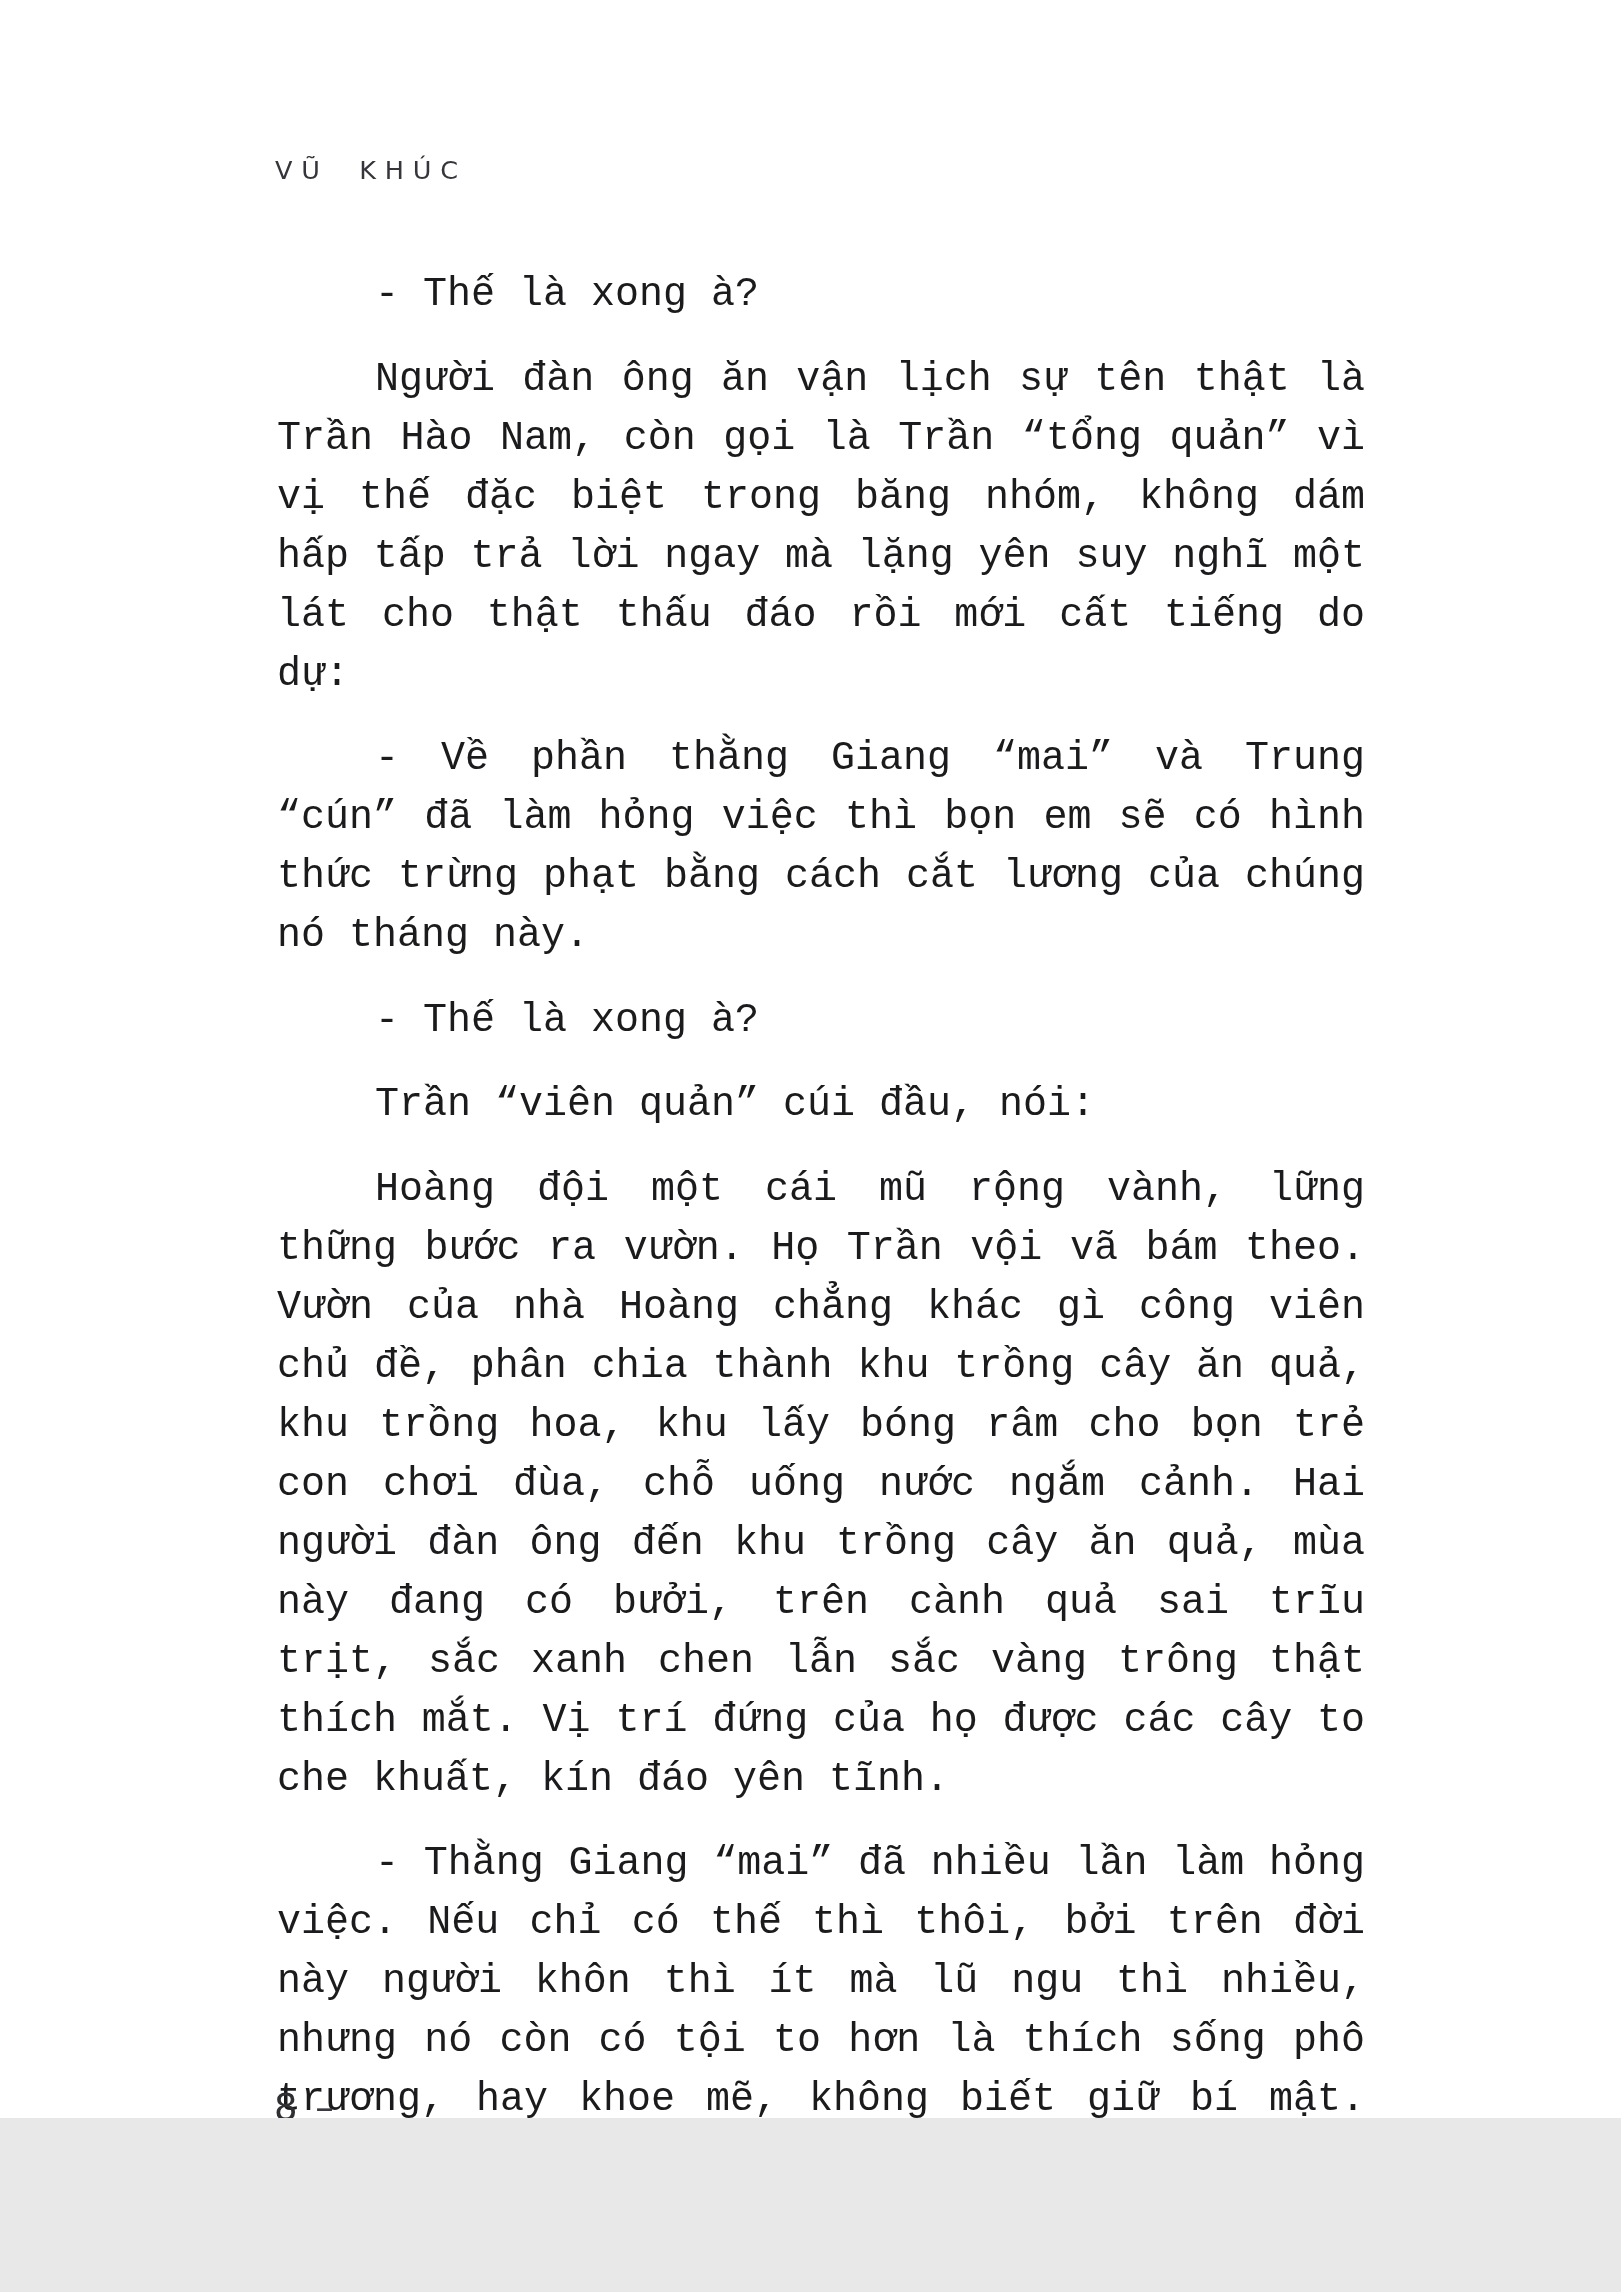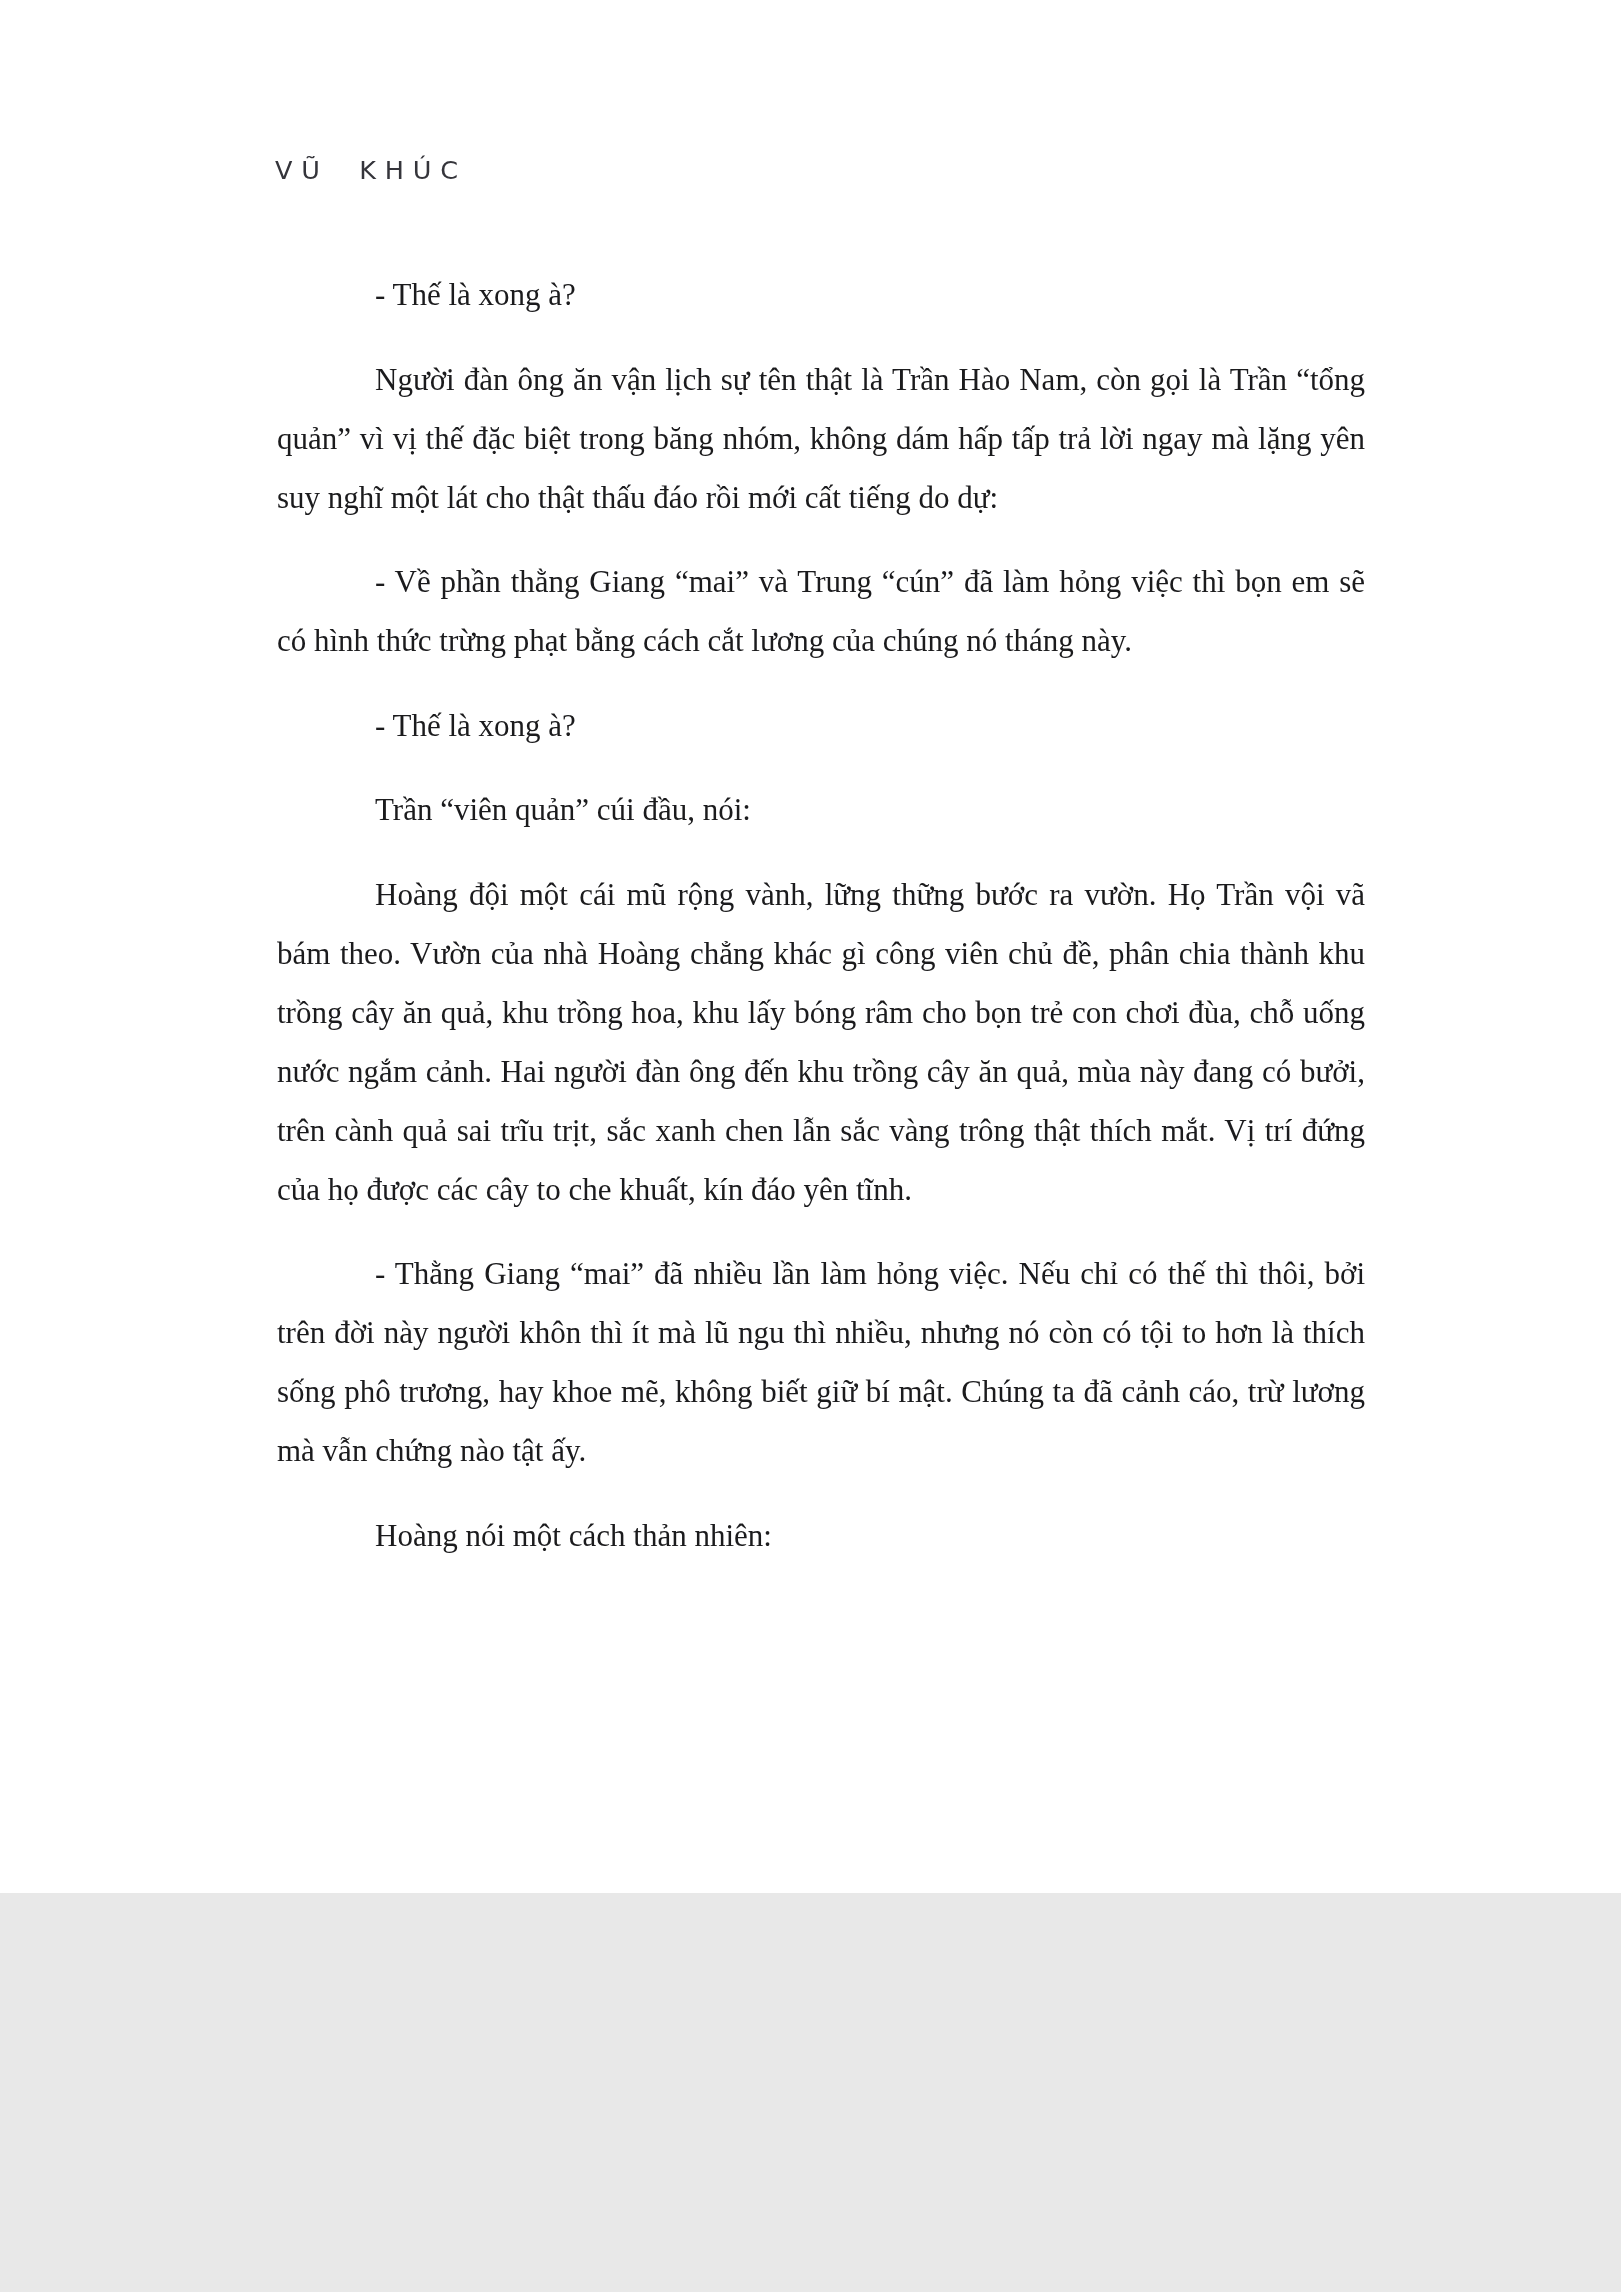--- a/index.html
+++ b/index.html
@@ -3,21 +3,21 @@
 <meta charset="utf-8">
 <style>
   html, body {
     margin: 0;
     padding: 0;
     background: #e8e8e8;
   }
   .page {
     position: relative;
     width: 1621px;
-    height: 1893px;
+    height: 2118px;
     background: #ffffff;
     overflow: hidden;
     font-family: "DejaVu Serif", serif;
   }
   .running-header {
     position: absolute;
     left: 275px;
     top: 155px;
     font-family: "DejaVu Sans", "Liberation Sans", sans-serif;
     font-size: 25.5px;
@@ -29,25 +29,25 @@
   }
   .body-text {
     position: absolute;
     left: 277px;
     top: 265px;
     width: 1088px;
     color: #1b1b1d;
   }
   .body-text p.para {
     margin: 0 0 25.5px 0;
-    font-size: 31px;
+    font-size: 40px;
     line-height: 59px;
     text-align: justify;
     text-indent: 98px;
-    font-family: Liberation Serif, serif;
+    font-family: Liberation Mono, monospace;
   }
   .page-footer {
     position: absolute;
     left: 274px;
     top: 2086px;
     font-family: "DejaVu Sans", "Liberation Sans", sans-serif;
     font-size: 37px;
     font-weight: 400;
     color: #2e2e33;
     white-space: nowrap;

